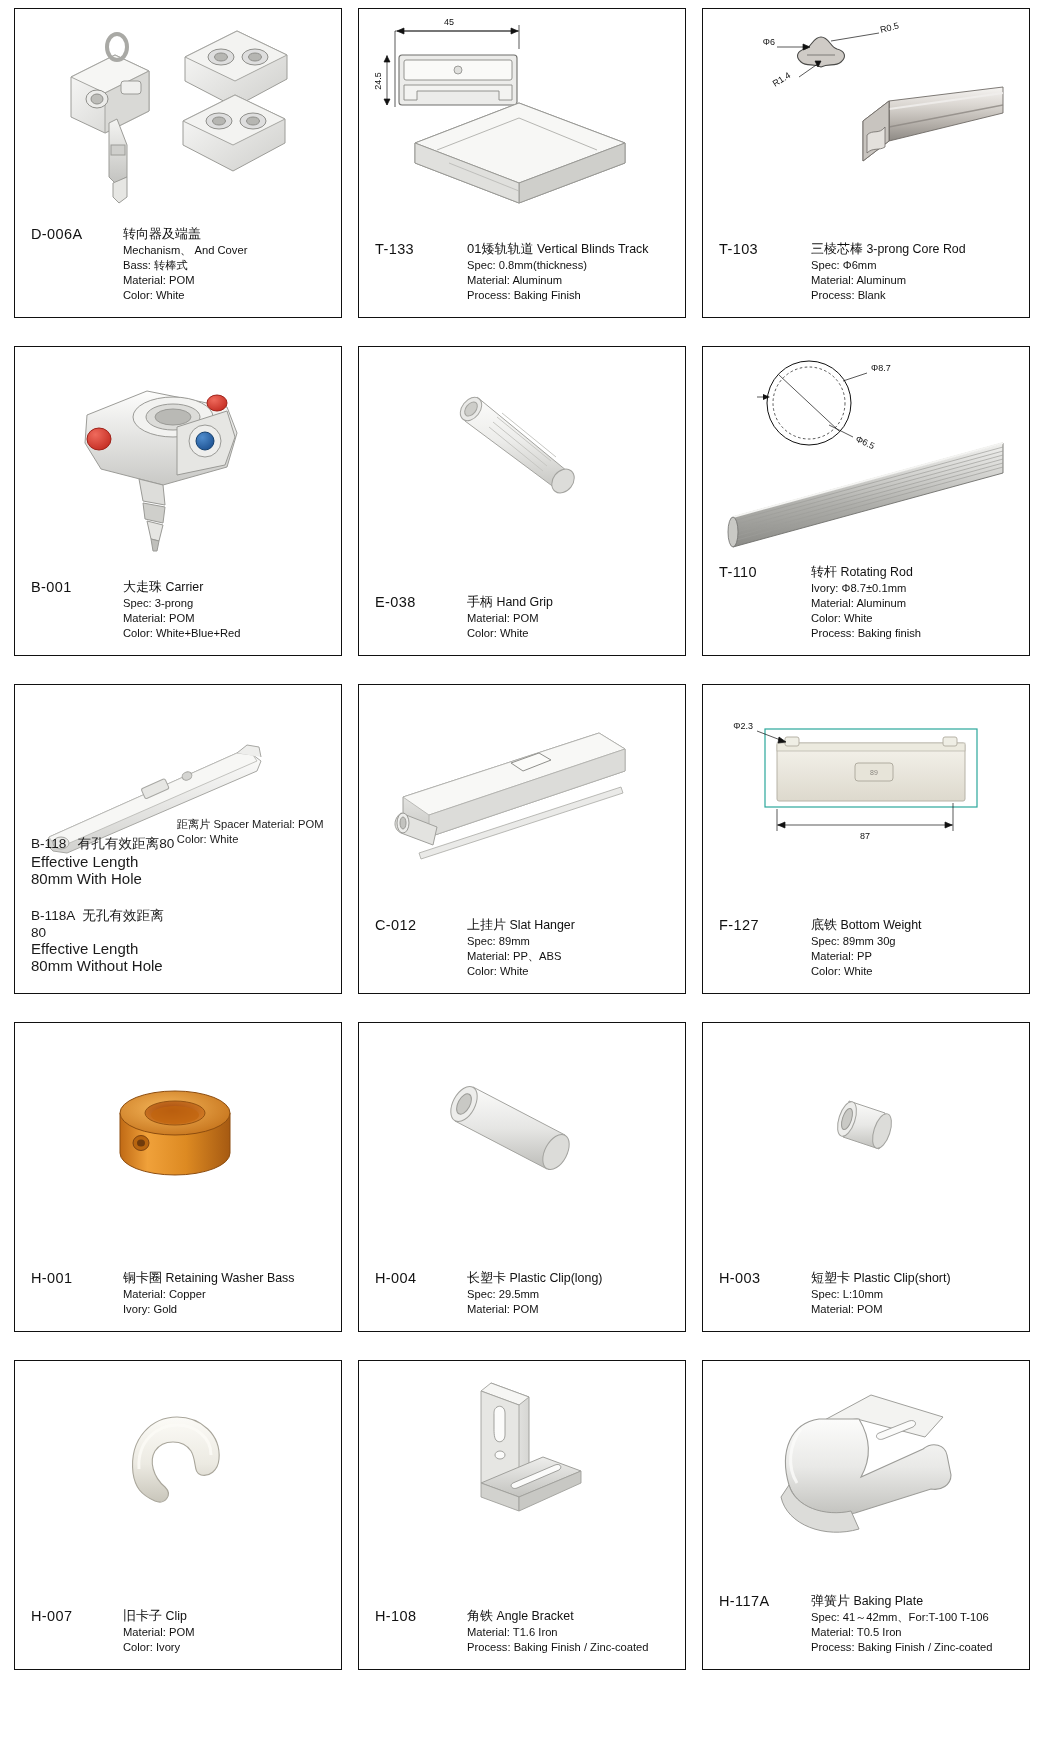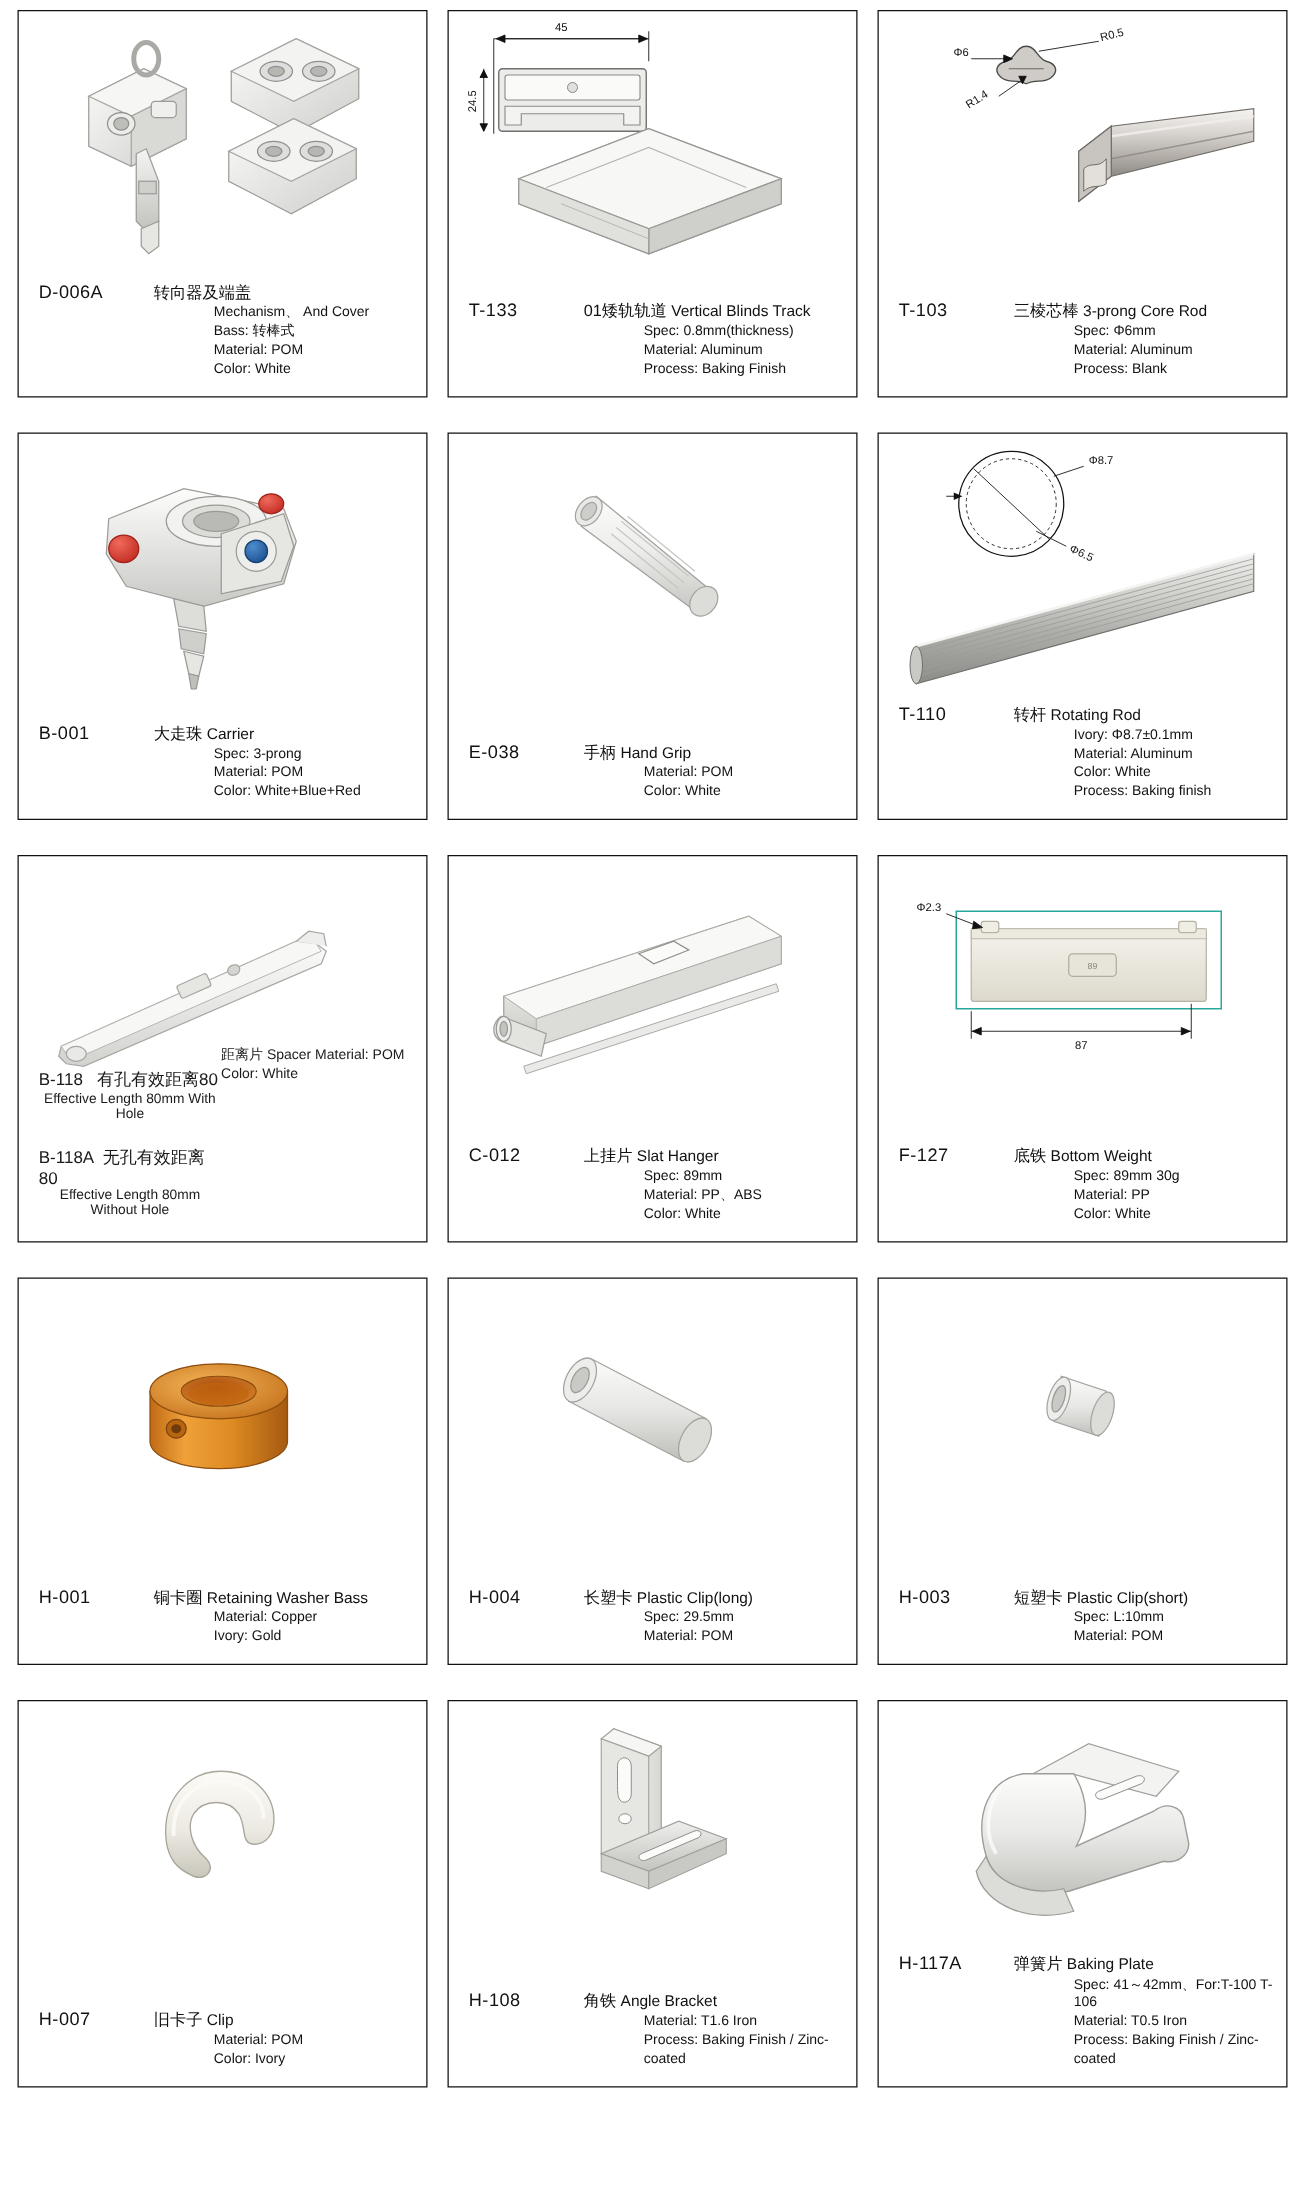--- a/index.html
+++ b/index.html
@@ -59,27 +59,27 @@
     font-size: 11.2px;
     line-height: 1.33;
     color: #111;
   }
   .desc .title {
     font-size: 12.4px;
     display: block;
     margin-bottom: 1px;
   }
   .desc .title .cn { font-size: 13px; }
-  .desc .ln { display: block; margin-left: 48px; }
+  .desc .ln { display: block; }
 
   
   .caption.cols { align-items: flex-start; }
   .caption .leftblock { width: 200px; }
   .caption .leftblock .l1 { font-size: 13.6px; margin-top: 20px; }
-  .caption .leftblock .l2 { font-size: 11px; display:block; margin-bottom: 5px; text-align: center;}
+  .caption .leftblock .l2 { font-size: 15px; display:block; margin-bottom: 5px;}
   .caption .rightblock { font-size: 11.2px; line-height: 1.35; padding-top: 2px; }
 
   
   svg { display: block; }
   .dimtxt { font-family: "Liberation Sans", sans-serif; font-size: 9px; fill: #111; }
 </style>
 </head>
 <body>
 
 <div class="catalog">

